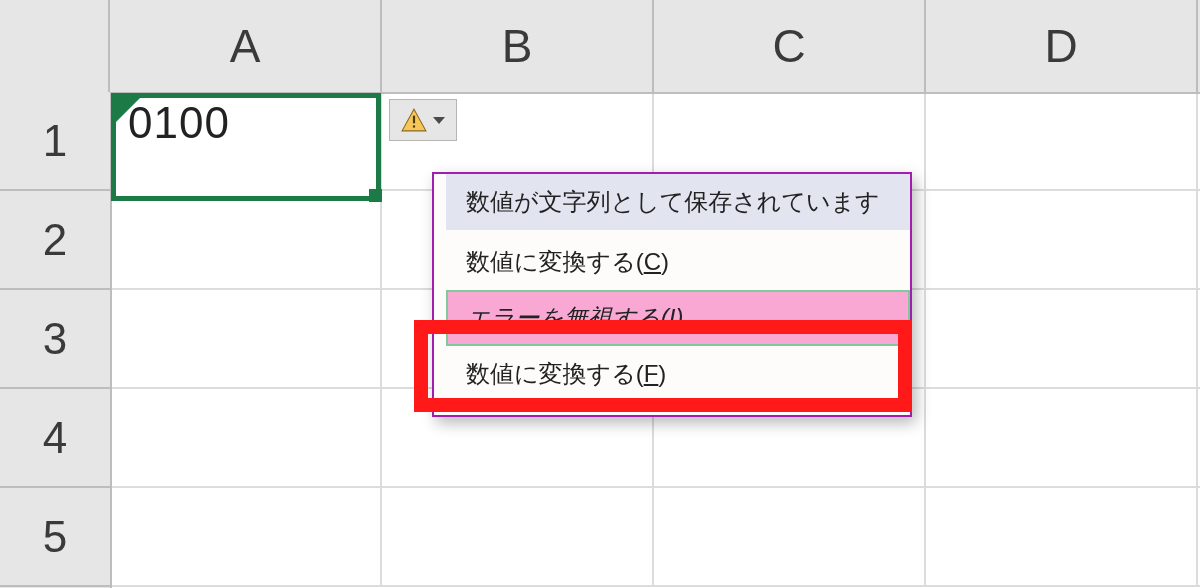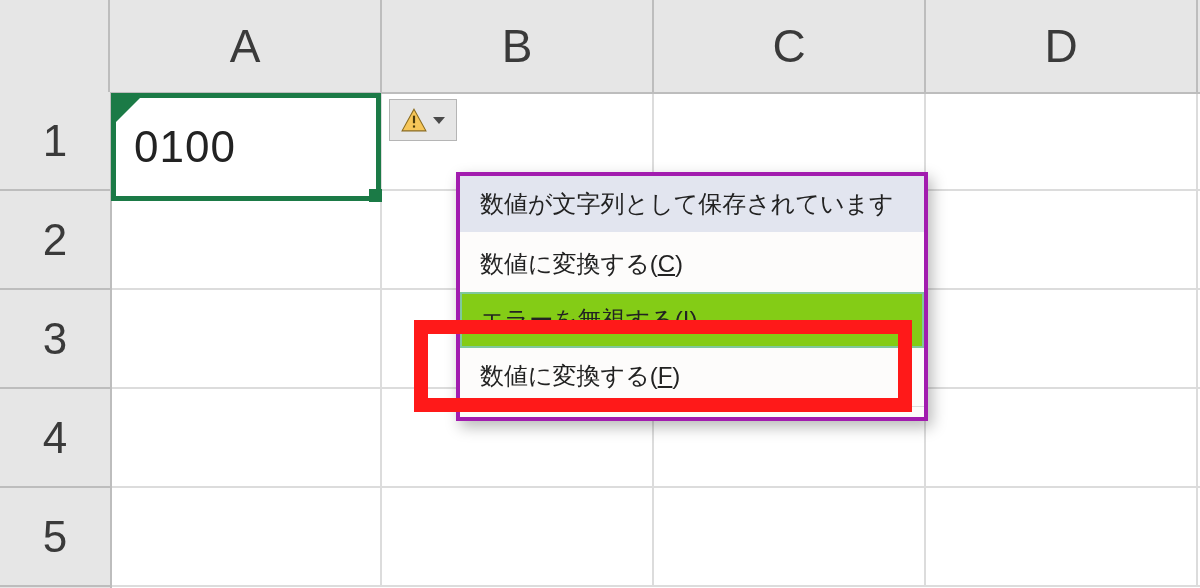--- a/index.html
+++ b/index.html
@@ -100,22 +100,21 @@
     position: absolute;
     left: 111px;
     top: 93px;
     width: 270px;
     height: 108px;
     box-sizing: border-box;
     border: 5px solid #1b7a46;
     background: #ffffff;
     z-index: 5;
     display: flex;
-    align-items: center;
-    padding-left: 18px;
+    padding-left: 12px;
   }
   .sel-cell .tri {
     position: absolute;
     left: 0;
     top: 0;
     width: 0;
     height: 0;
     border-top: 24px solid #1b7a46;
     border-right: 24px solid transparent;
   }
@@ -157,51 +156,52 @@
     width: 0;
     height: 0;
     border-left: 6px solid transparent;
     border-right: 6px solid transparent;
     border-top: 7px solid #4a4a4a;
   }
 
   
   .menu {
     position: absolute;
-    left: 456px;
+    left: 432px;
     top: 172px;
     width: 464px;
     background: #fdfcfb;
-    border: 4px solid #a21caf;
+    border: 2px solid #a21caf;
     box-shadow: 4px 6px 14px rgba(0,0,0,0.28);
     z-index: 10;
-    padding: 4px 0 8px 0;
+    padding: 4px 0 8px 12px;
   }
   .menu-header {
     background: #e2e5ef;
     padding: 12px 20px;
     font-size: 24px;
     color: #222;
     margin: -4px 0 4px 0;
   }
   .menu-item {
     padding: 12px 20px;
     font-size: 24px;
     color: #222;
     position: relative;
   }
   .menu-sep {
     height: 1px;
     background: #dcdcdc;
     margin: 2px 0;
   }
   .menu-item.hover {
-    background: #84cc16;
+    background: #f9a8d4;
     outline: 2px solid #7fc99d;
     outline-offset: -2px;
+    font-style: italic;
   }
   .menu-item .u {
     text-decoration: underline;
   }
 
   
   .red-box {
     position: absolute;
     left: 414px;
     top: 320px;

